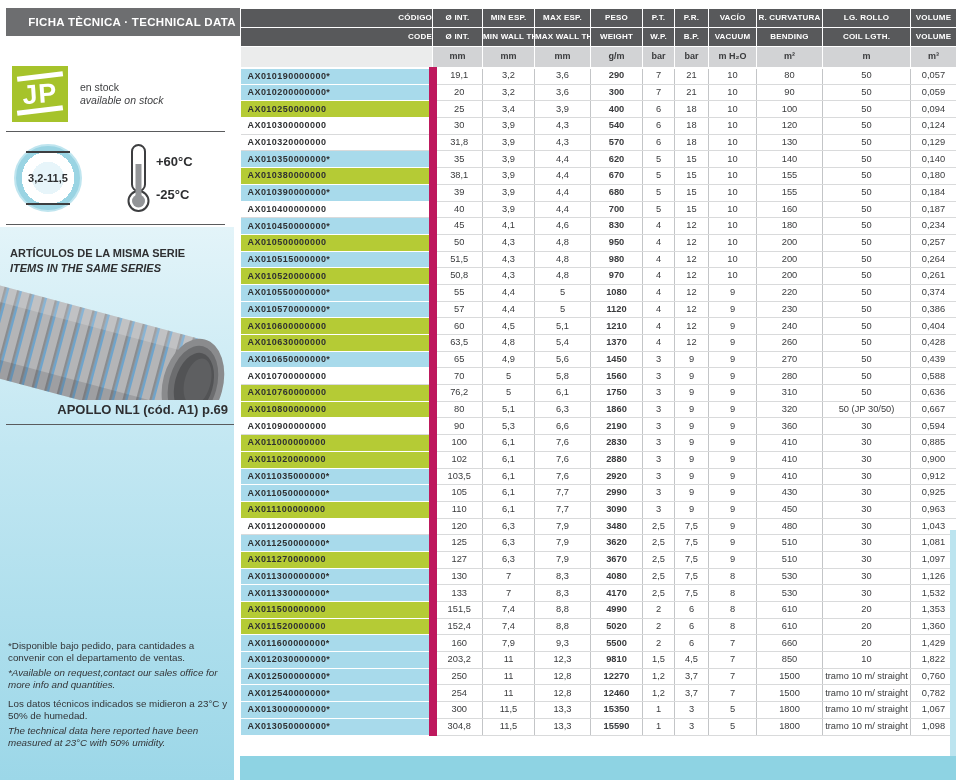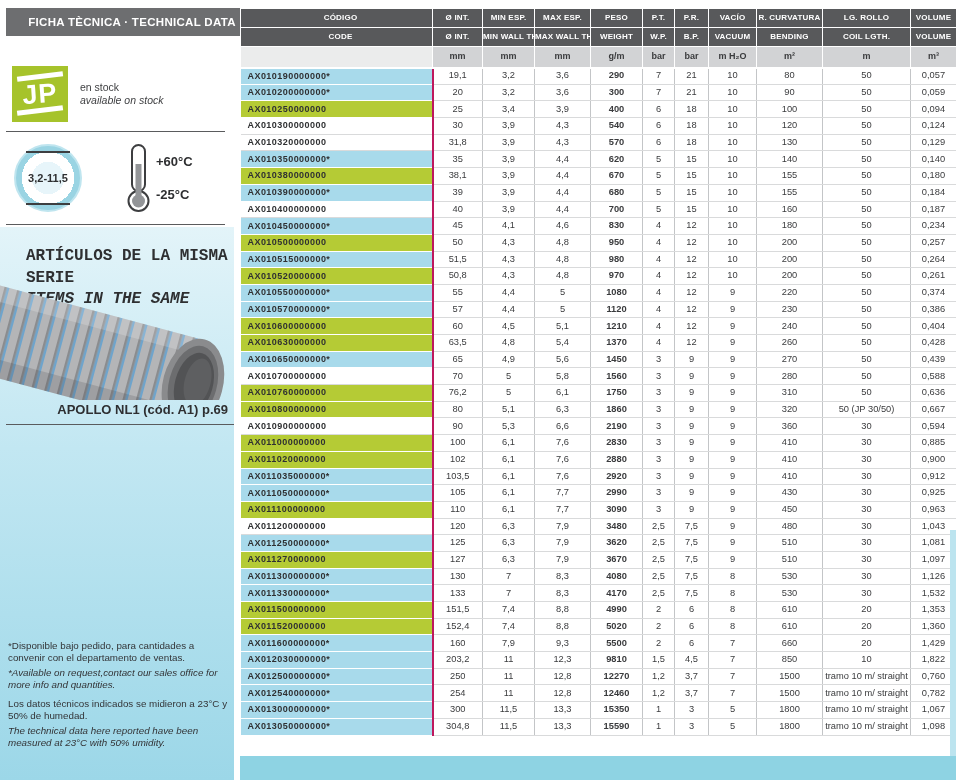--- a/index.html
+++ b/index.html
@@ -32,44 +32,44 @@
   .rule{position:absolute;left:6px;width:219px;height:0;border-top:1px solid #5a5b5d;}
   .rule1{top:131px;} .rule2{top:224px;} .rule3{top:424px;width:228px;}
   .icons-row{position:absolute;left:10px;top:142px;width:222px;height:76px;}
   .dia-icon{position:absolute;left:4px;top:2px;width:68px;height:68px;border-radius:50%;
     background:radial-gradient(circle,#e7f5fa 0 36%,#fff 36% 58%,#9ad4e3 58% 100%);
     border:2px solid #bfe5ef;display:flex;align-items:center;justify-content:center;}
   .dia-text{font-size:11px;font-weight:bold;color:#2e2f31;
     border-top:2px solid #3d3e40;border-bottom:2px solid #3d3e40;padding:19px 2px;}
   .thermo-wrap{position:absolute;left:112px;top:0;display:flex;align-items:center;}
   .temp-labels{font-weight:bold;font-size:13px;color:#2e2f31;display:flex;flex-direction:column;gap:18px;}
-  .series{position:absolute;left:26px;top:246px;font-size:16px;font-weight:bold;line-height:1.35;color:#2e2f31;font-family:Liberation Mono, monospace;}
+  .series{position:absolute;left:10px;top:246px;font-size:11px;font-weight:bold;line-height:1.35;color:#2e2f31;}
   .hose-fig{position:absolute;left:0;top:276px;width:234px;height:124px;overflow:hidden;}
   .caption{position:absolute;left:0;top:402px;width:228px;text-align:right;
     font-weight:bold;font-size:13px;color:#2e2f31;}
   .footnotes{position:absolute;left:8px;top:640px;width:222px;font-size:9.8px;line-height:1.18;color:#333437;}
   .footnotes p{margin-bottom:4px;}
   .footnotes .gap{margin-top:8px;}
 
   
   .table-wrap{position:absolute;left:240px;top:8px;width:716px;}
   table.spec{width:716px;border-collapse:collapse;table-layout:fixed;}
   .spec th,.spec td{overflow:hidden;white-space:nowrap;line-height:1;}
   .hdr-top th,.hdr-bot th{background:var(--header-gray);color:#fff;font-size:8px;
     font-weight:bold;height:19px;border:1px solid #fff;text-align:center;letter-spacing:.2px;}
-  .hdr-top th.code-h,.hdr-bot th.code-h{text-align:center;padding-left:8px;}
+  .hdr-top th.code-h,.hdr-bot th.code-h{text-align:right;padding-left:8px;}
   .hdr-units th{background:var(--units-gray);color:#3a3b3d;font-size:9px;font-weight:bold;
     height:21px;border:1px solid #fff;border-bottom:2px solid #fff;}
   .hdr-units th.code-u{background:#ebecec;}
   .spec tbody tr{height:16.7px;}
   .spec td.num{font-size:9.3px;text-align:center;border-right:1px solid var(--grid);
     border-bottom:1px solid var(--grid-light);background:#fff;color:#3a3b3d;}
   .spec td.wt{font-weight:bold;}
   .spec td.code{font-size:9px;font-weight:bold;text-align:left;padding-left:7px;
-    letter-spacing:.45px;border-bottom:1px solid #fff;border-right:2px solid #be185d;color:#2f3032;}
+    letter-spacing:.45px;border-bottom:1px solid #fff;border-right:8px solid #be185d;color:#2f3032;}
   .spec td.code.blue{background:var(--row-blue);}
   .spec td.code.green{background:var(--row-green);}
   .spec td.code.white{background:#fff;border-bottom:1px solid var(--grid-light);}
   .bottom-band{position:absolute;left:240px;right:0;bottom:0;height:24px;background:var(--band-blue);}
   .right-strip{position:absolute;right:0;top:530px;width:6px;bottom:24px;background:#bce4ef;}
 </style>
 </head>
 <body>
 
 <div class="page">

